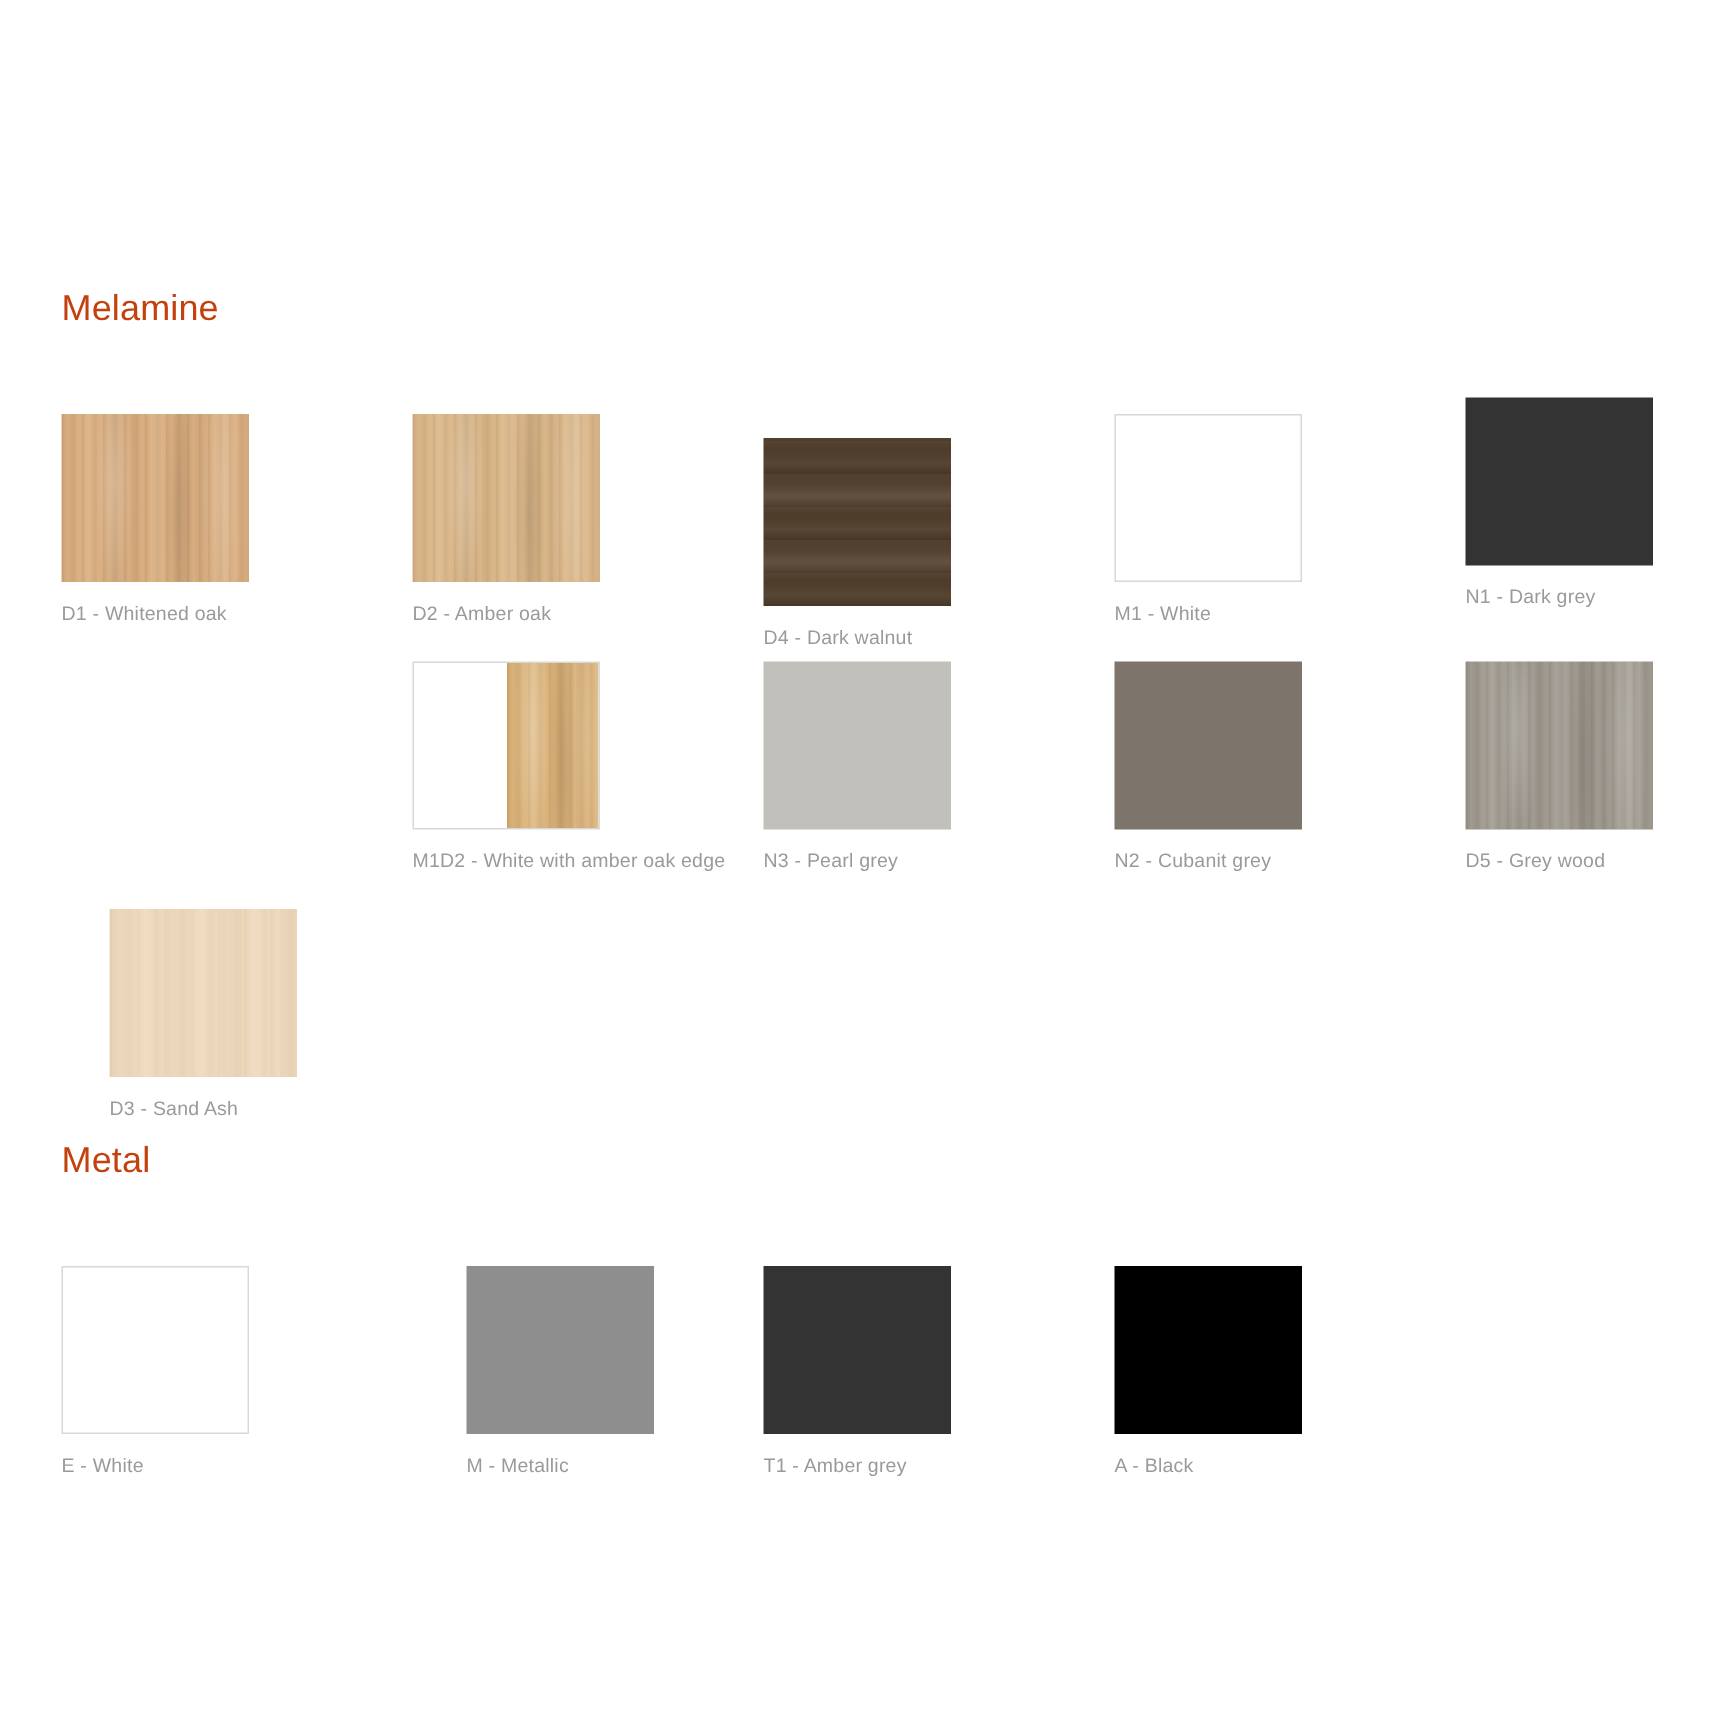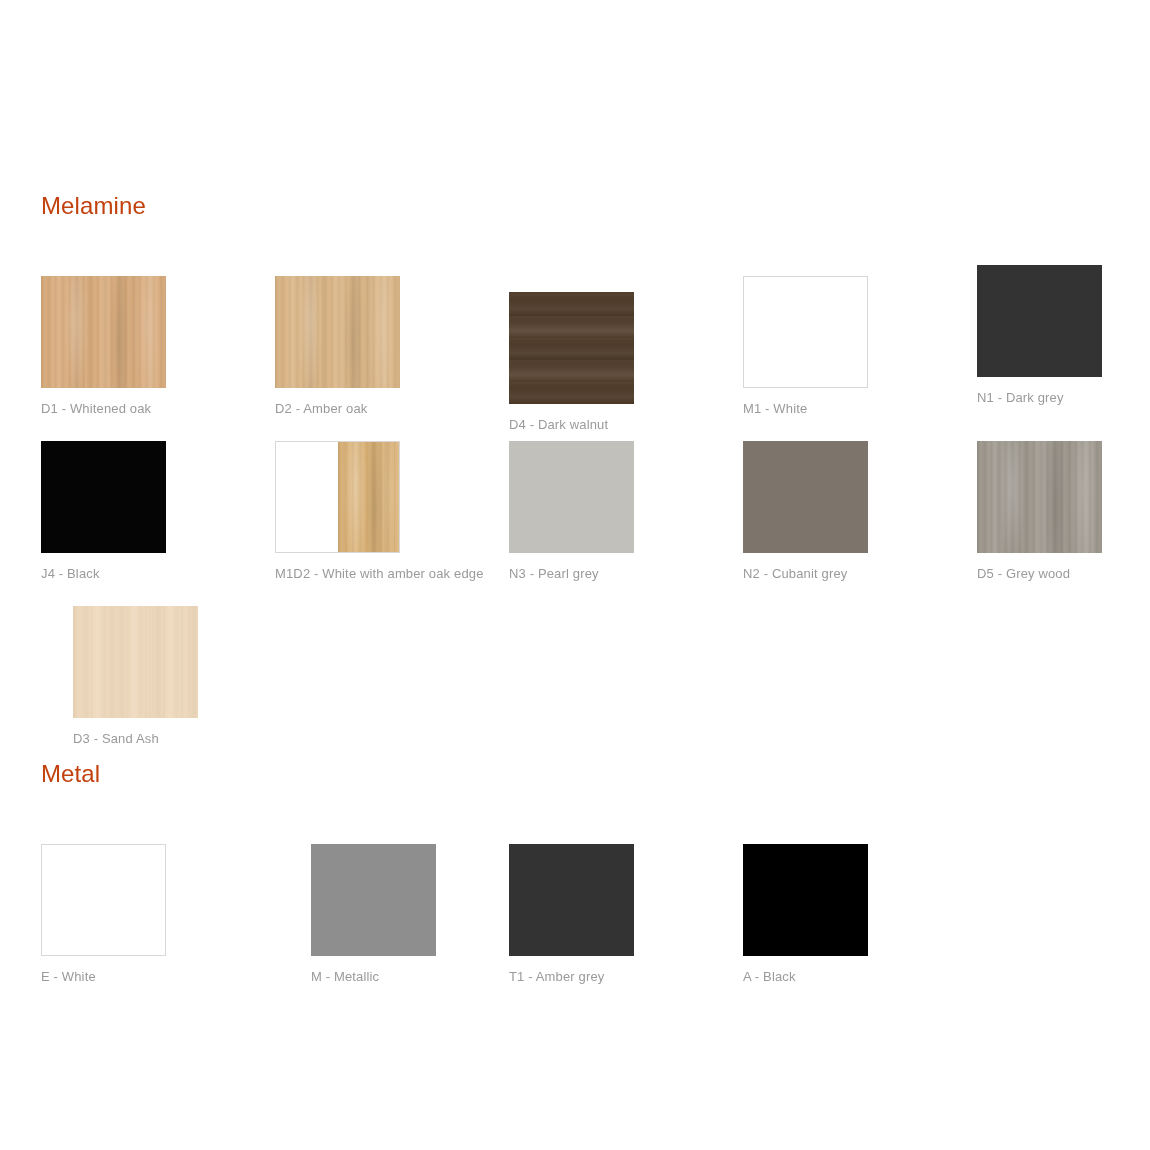--- a/index.html
+++ b/index.html
@@ -150,24 +150,20 @@
           <div class="swatch-label">D4 - Dark walnut</div>
         </div>
         <div class="swatch-cell" style="left: 702px; top: 57px;">
           <div class="swatch-box bordered" style="background: rgb(255, 255, 255);"></div>
           <div class="swatch-label">M1 - White</div>
         </div>
         <div class="swatch-cell" style="left: 936px; top: 46px;">
           <div class="swatch-box" style="background: rgb(51, 51, 51);"></div>
           <div class="swatch-label">N1 - Dark grey</div>
         </div>
-        <div class="swatch-cell" style="left: 0px; top: 222px;">
-          <div class="swatch-box" style="background: rgb(5, 5, 5);"></div>
-          <div class="swatch-label">J4 - Black</div>
-        </div>
         <div class="swatch-cell" style="left: 234px; top: 222px;">
           <div class="swatch-box bordered">
             <div class="split-left" style="background: rgb(255, 255, 255);"></div>
             <div class="split-right" style="background: rgb(217, 176, 117);">
               <div class="grain vstripes"></div>
               <div class="grain cathedral"></div>
             </div>
           </div>
           <div class="swatch-label">M1D2 - White with amber oak edge</div>
         </div>

